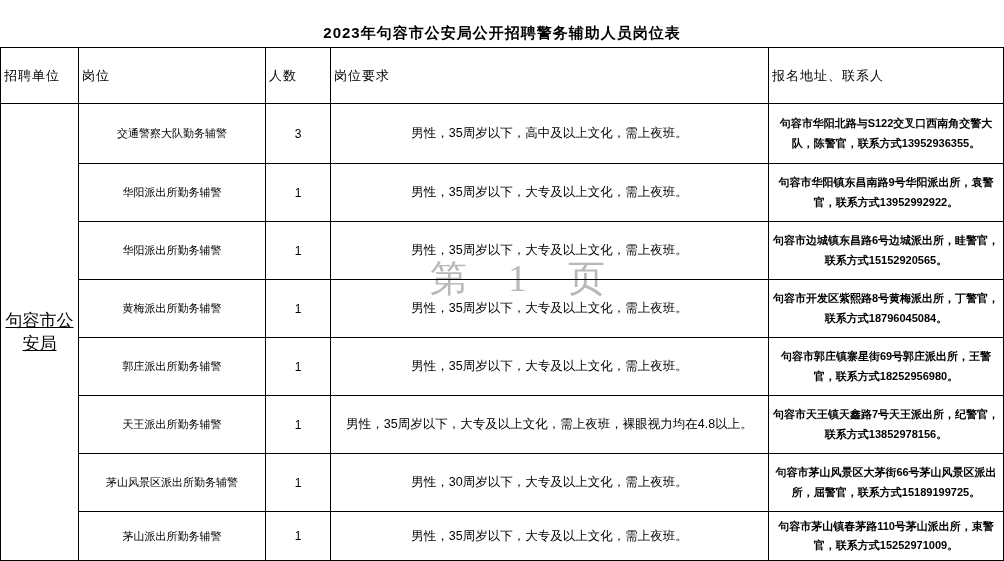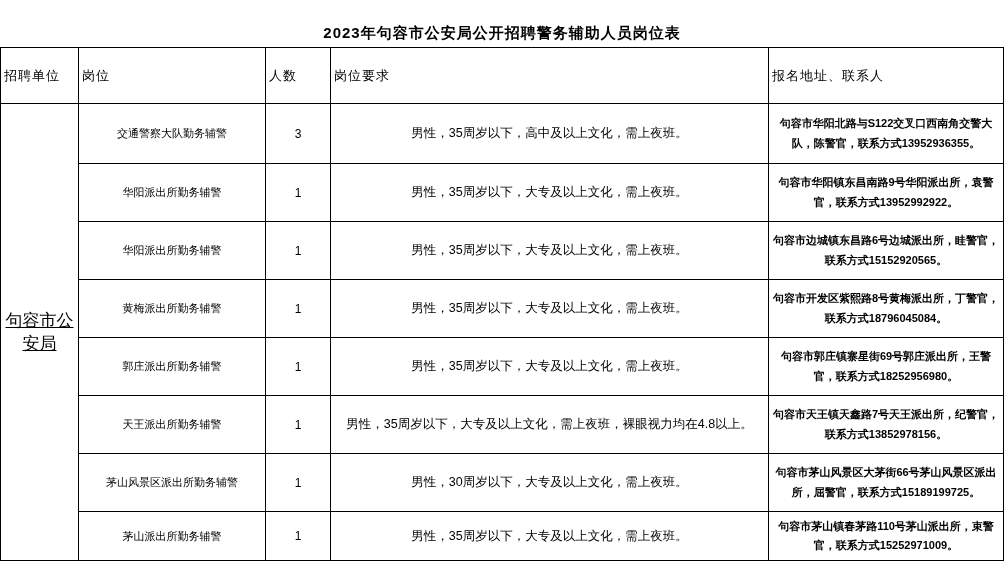--- a/index.html
+++ b/index.html
@@ -99,20 +99,21 @@
   tr.row-1, tr.row-2, tr.row-3, tr.row-4, tr.row-5, tr.row-6 { height: 58px; }
   tr.row-7 { height: 49px; }
 </style>
 </head>
 <body>
 
 <div class="page">
 
   <div class="doc-title">2023年句容市公安局公开招聘警务辅助人员岗位表</div>
 
+  <div class="watermark">第 1 页</div>
 
   <div class="table-wrap">
     <table class="positions">
       <colgroup>
         <col style="width:78px">
         <col style="width:187px">
         <col style="width:65px">
         <col style="width:438px">
         <col style="width:235px">
       </colgroup>

